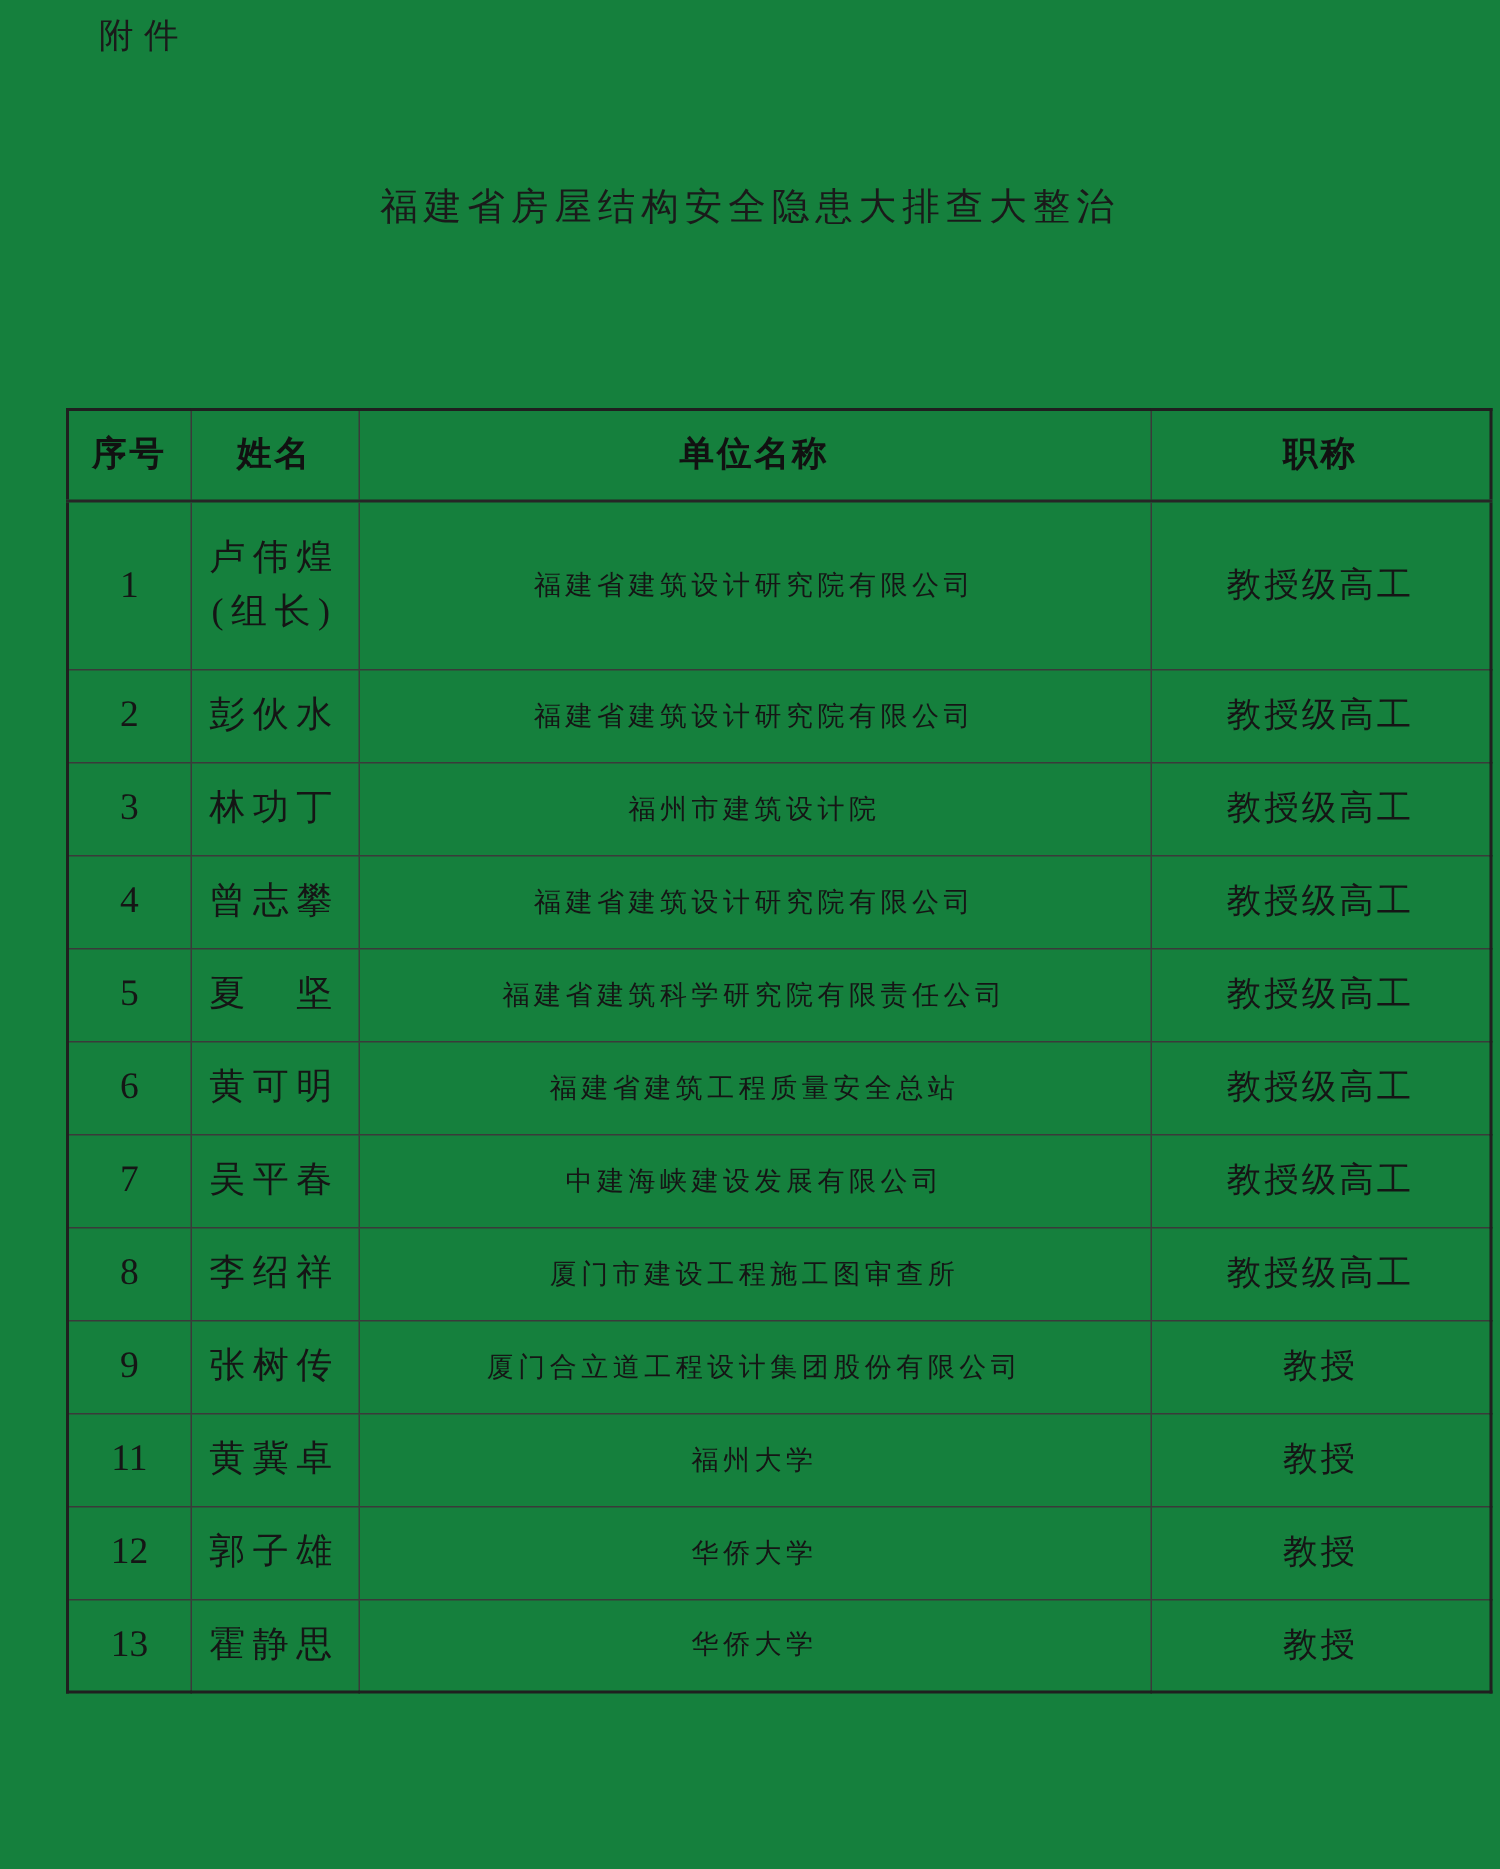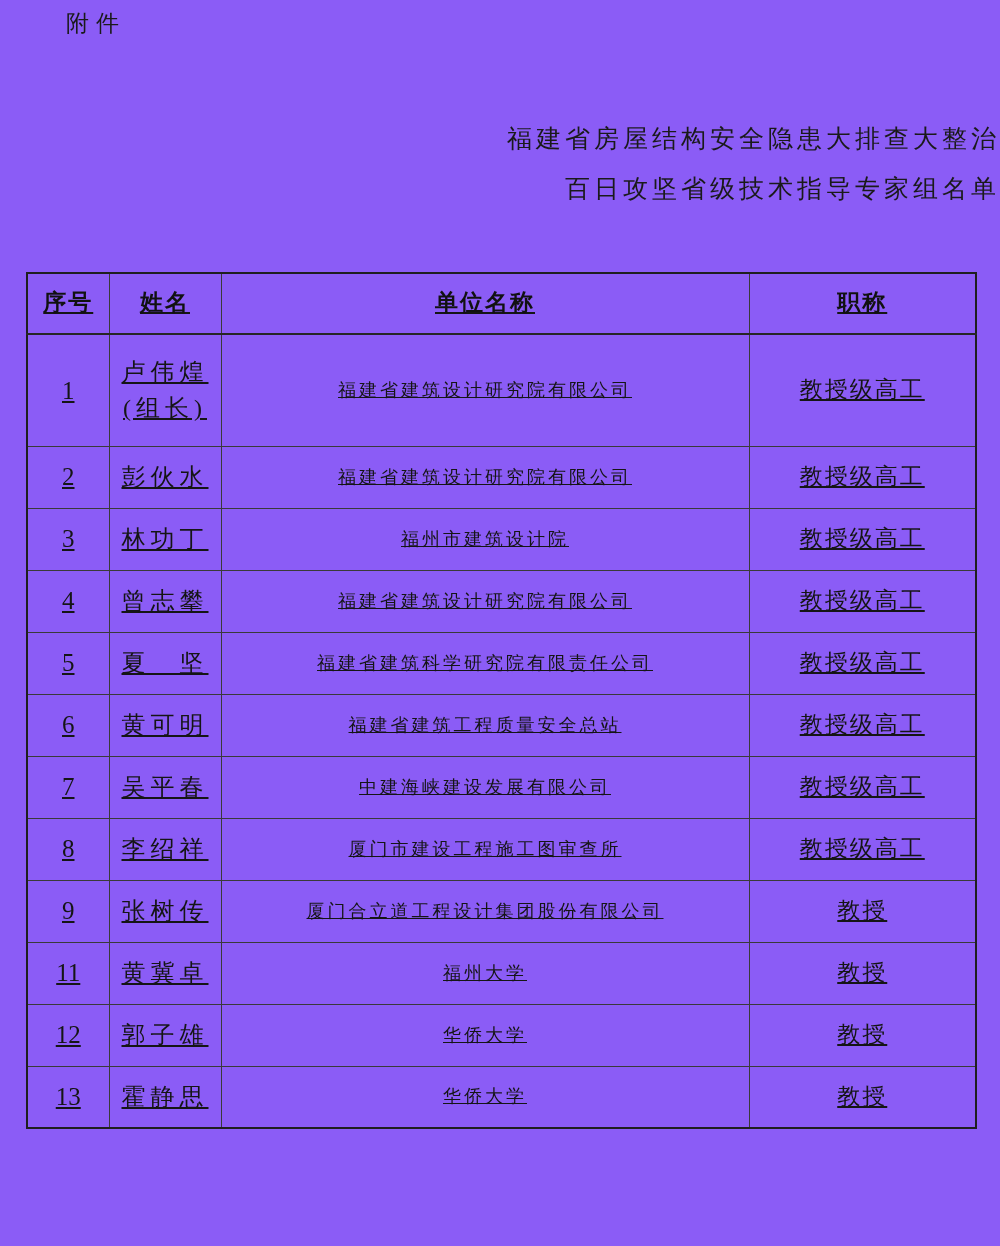--- a/index.html
+++ b/index.html
@@ -9,50 +9,49 @@
     height: 1246px;
     font-family: "Liberation Serif", "DejaVu Serif", serif;
     color: #151515;
     position: relative;
     overflow: hidden;
   }
   .page {
     position: relative;
     width: 1000px;
     height: 1246px;
-    background: #8b5cf6;
+    background: #15803d;
   }
   .attachment-label {
     position: absolute;
     top: 8px;
     left: 66px;
     font-size: 23px;
     letter-spacing: 7px;
     color: #1a1a1a;
   }
   .doc-title {
     position: absolute;
     top: 114px;
     left: 0;
     width: 100%;
-    text-align: right;
+    text-align: center;
     font-size: 25px;
     line-height: 50px;
     letter-spacing: 4px;
     color: #1a1a1a;
   }
   table.experts {
     position: absolute;
     top: 272px;
-    left: 26px;
+    left: 44px;
     width: 949px;
     border-collapse: collapse;
     table-layout: fixed;
     border: 2.5px solid #1f1f1f;
-    text-decoration: underline;
   }
   table.experts th,
   table.experts td {
     border: 1.4px solid #3a3a3a;
     text-align: center;
     vertical-align: middle;
     white-space: pre-line;
     line-height: 1.5;
     overflow: hidden;
     padding: 0 2px;
@@ -75,21 +74,20 @@
 </style>
 </head>
 <body>
 
 <div class="page">
 
   <div class="attachment-label">附件</div>
 
   <div class="doc-title">
     <div>福建省房屋结构安全隐患大排查大整治</div>
-    <div>百日攻坚省级技术指导专家组名单</div>
   </div>
 
   <table class="experts">
     <colgroup>
       <col style="width:82px">
       <col style="width:112px">
       <col style="width:528px">
       <col style="width:227px">
     </colgroup>
     <thead>

